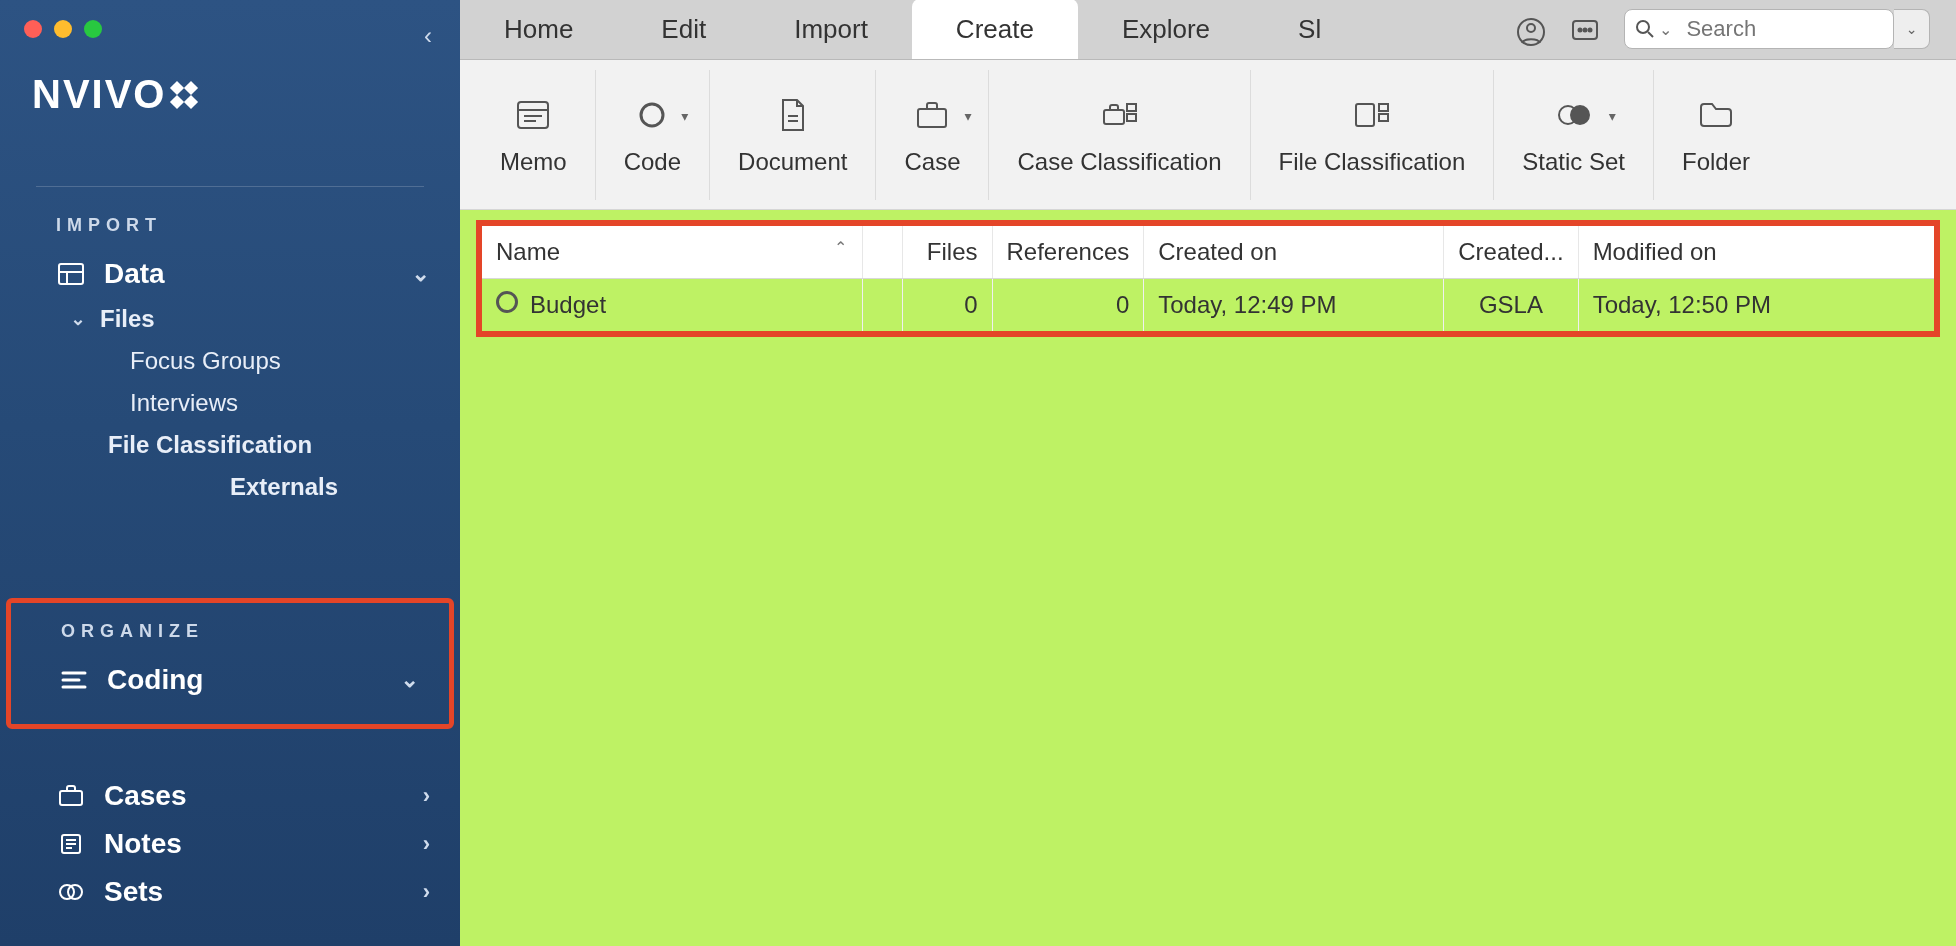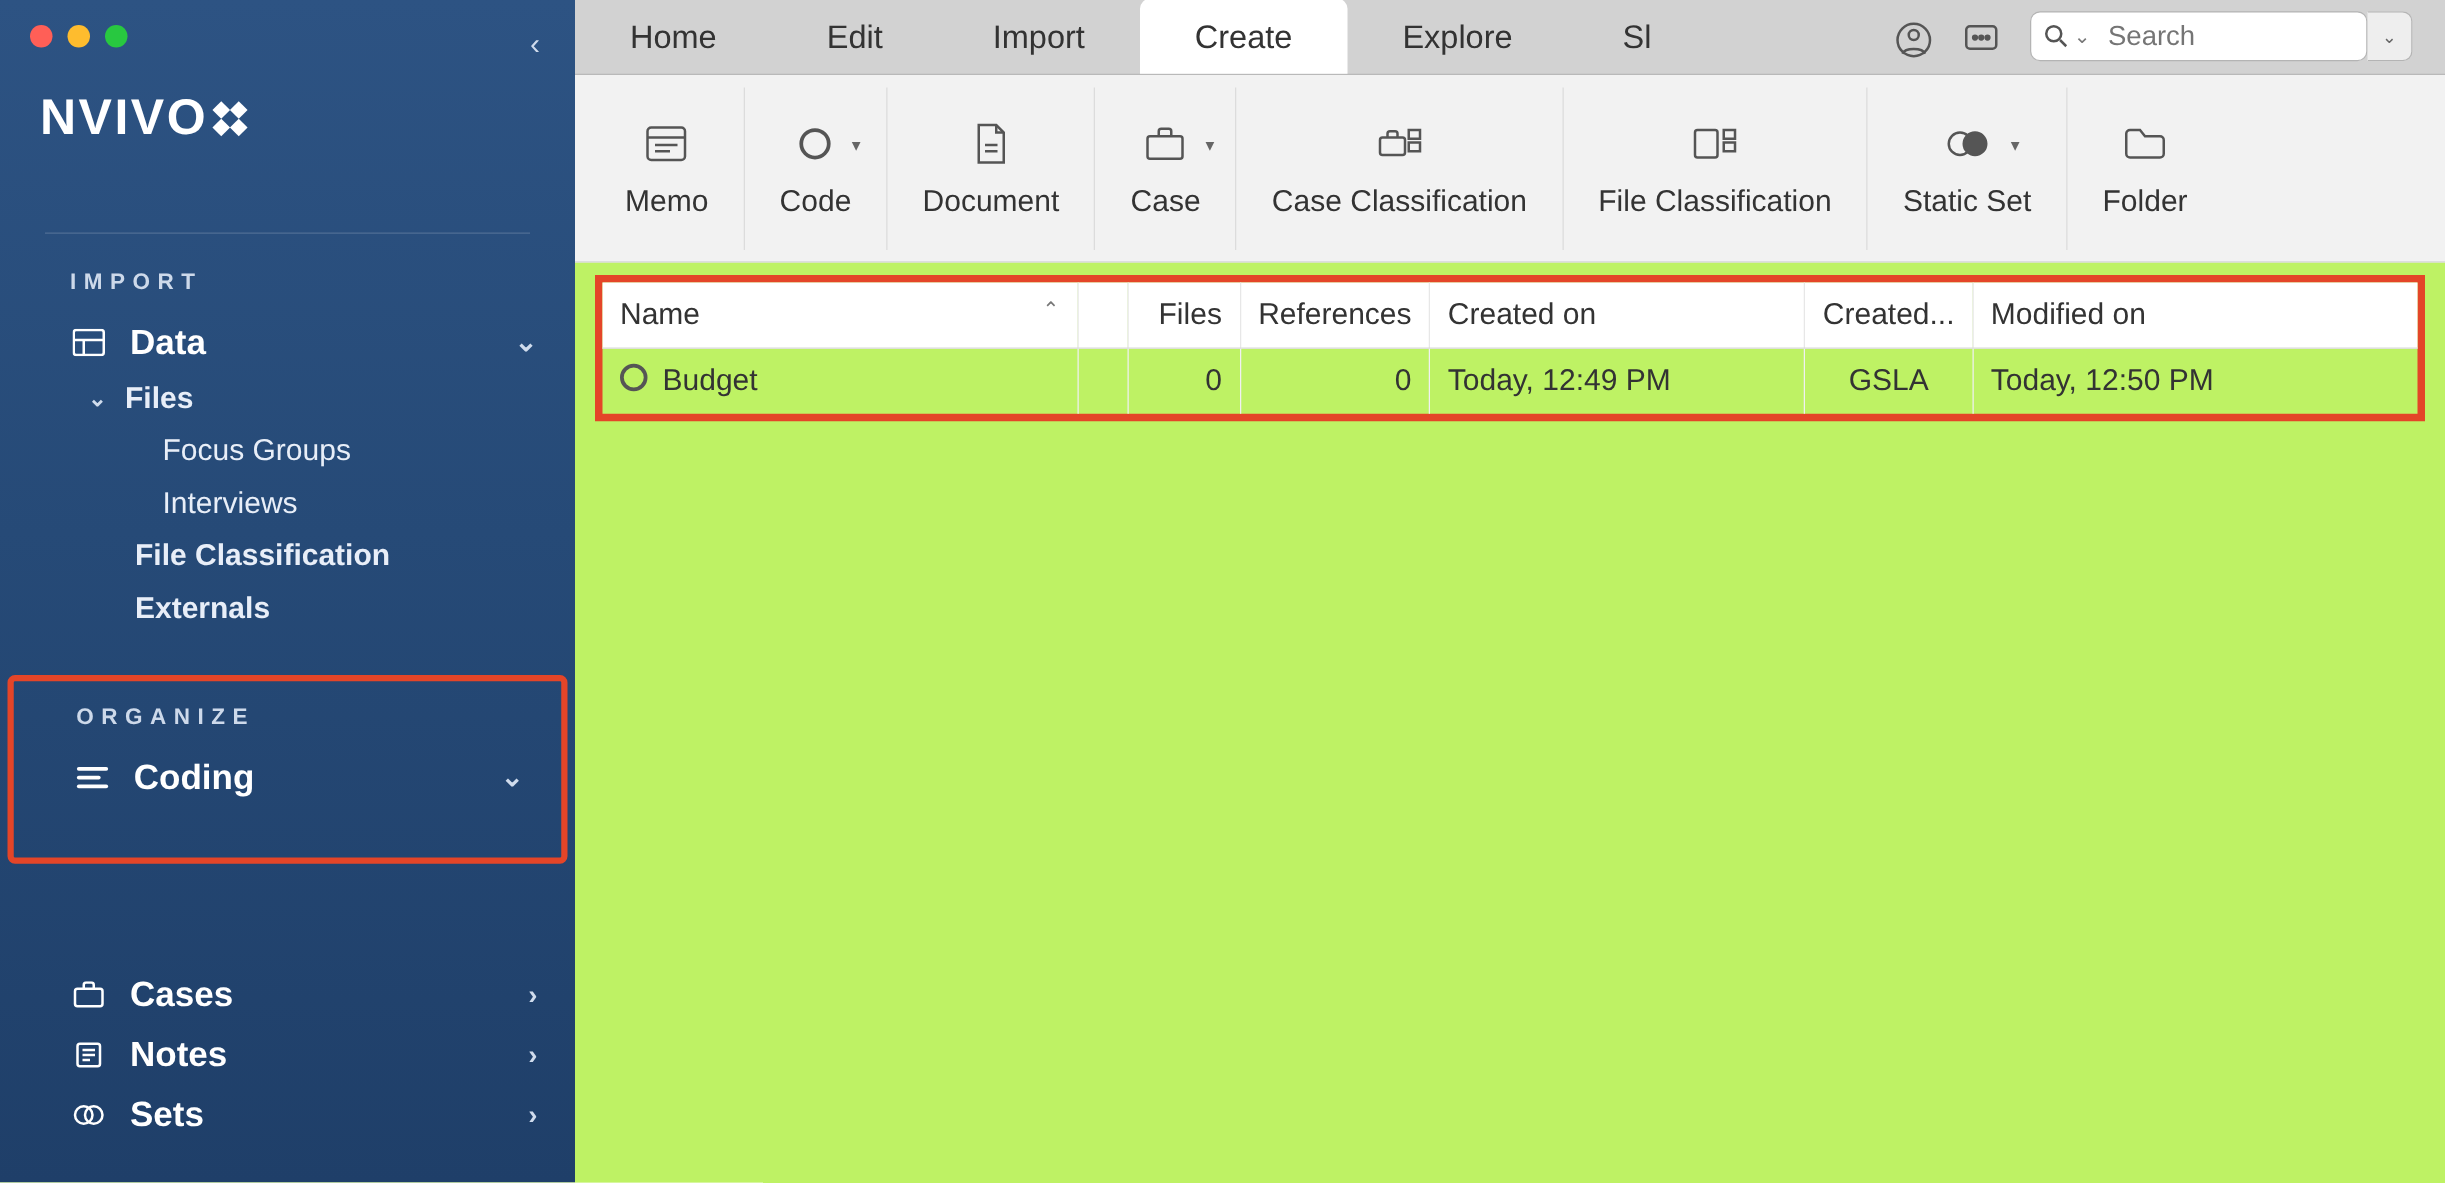--- a/index.html
+++ b/index.html
@@ -51,21 +51,21 @@
     display:flex; align-items:center; height:42px; padding-left:100px; font-size:24px; font-weight:600; color:#e8eef8; cursor:pointer;
   }
   .sub-row .mini-chev { width:28px; margin-left:-36px; margin-right:8px; font-size:18px; color:#d0dced; text-align:center; }
   .sub-sub-row {
     display:flex; align-items:center; height:42px; padding-left:130px; font-size:24px; font-weight:500; color:#e8eef8; cursor:pointer;
   }
   .highlight-box-red {
     border:5px solid #e44528; border-radius:6px;
   }
   .organize-box {
-    position:absolute; top:540px; left:6px; width:448px; padding:18px 0 40px 0;
+    position:absolute; top:598px; left:6px; width:448px; padding:18px 0 20px 0;
   }
   .codes-selected {
     background:rgba(255,255,255,0.18); margin:4px 20px 0 20px; border-radius:4px;
     display:flex; align-items:center; height:46px; padding-left:76px; font-size:24px; font-weight:600;
   }
 
   
   .main { flex:1; height:100%; display:flex; flex-direction:column; background:#bef264; }
 
   
@@ -162,21 +162,21 @@
     </div>
     <div class="sub-sub-row">
       <span>Focus Groups</span>
     </div>
     <div class="sub-sub-row">
       <span>Interviews</span>
     </div>
     <div class="sub-row" style="padding-left:108px;">
       <span>File Classification</span>
     </div>
-    <div class="sub-row" style="padding-left:108px;">
+    <div class="sub-row" style="padding-left:108px;justify-content:center;">
       <span>Externals</span>
     </div>
   </div>
 
   <div class="organize-box highlight-box-red">
     <div class="section-label" style="padding-left:50px;">ORGANIZE</div>
     <div style="height:14px;"></div>
     <div class="nav-row" style="padding-left:48px;">
       <span class="icon">
         <svg width="26" height="20" viewBox="0 0 26 20" stroke="#fff" stroke-width="3" stroke-linecap="round">

